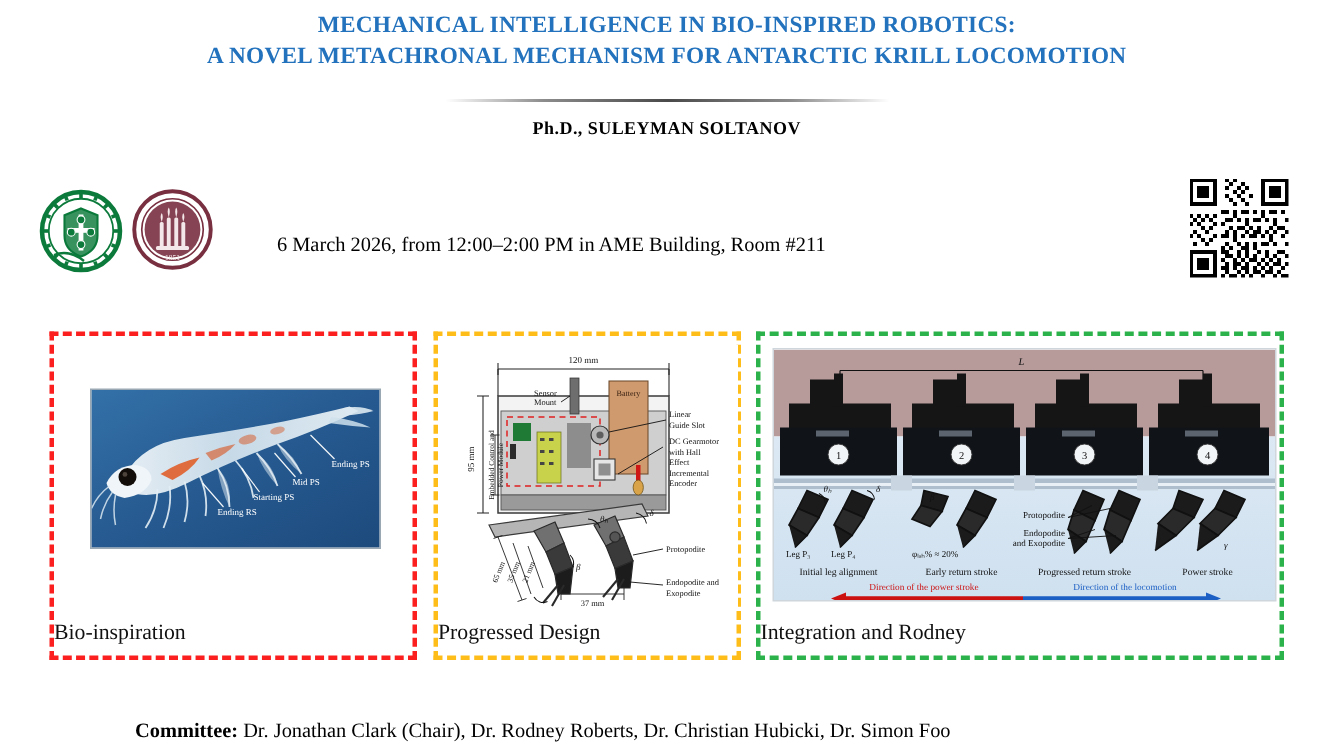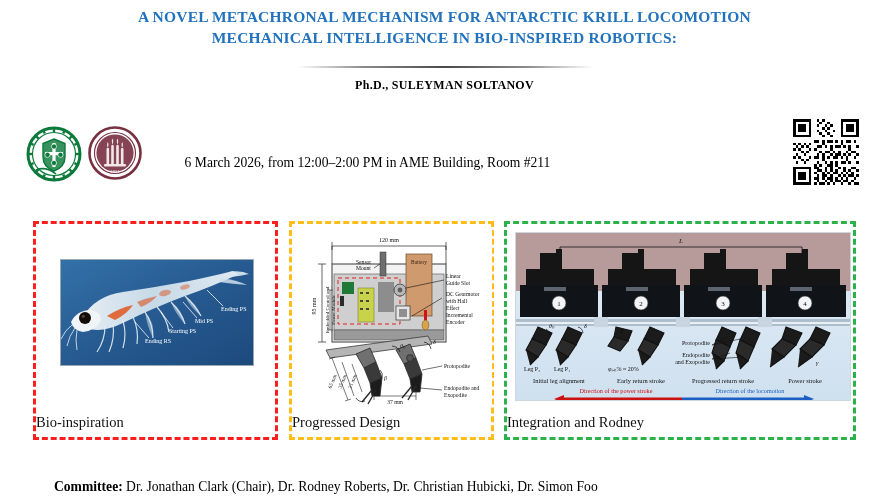--- a/index.html
+++ b/index.html
@@ -56,28 +56,28 @@
   .cad{position:absolute;left:4px;top:6px;width:196px;height:175px;overflow:hidden;}
   .cad svg{display:block;}
 
   
   .testimg{position:absolute;left:8px;top:8px;width:336px;height:169px;overflow:hidden;
            border:1px solid #cfd6dc;box-sizing:border-box;}
   .testimg svg{display:block;}
 
   
   .committee{position:absolute;left:54px;top:479px;font-size:13.6px;}
-  .committee b{font-weight:700;}
+  .committee b{font-weight:700;margin-left:36px;}
 </style>
 </head>
 <body>
 
 <div class="title-block">
+  <div class="title-line">MECHANICAL INTELLIGENCE IN BIO-INSPIRED ROBOTICS:</div>
   <div class="title-line">A NOVEL METACHRONAL MECHANISM FOR ANTARCTIC KRILL LOCOMOTION</div>
-  <div class="title-line">MECHANICAL INTELLIGENCE IN BIO-INSPIRED ROBOTICS:</div>
 </div>
 
 <div class="divider"></div>
 
 <div class="presenter">Ph.D., SULEYMAN SOLTANOV</div>
 
 <div class="affil">
 </div>
 
 <div class="when">6 March 2026, from 12:00–2:00 PM in AME Building, Room #211</div>

